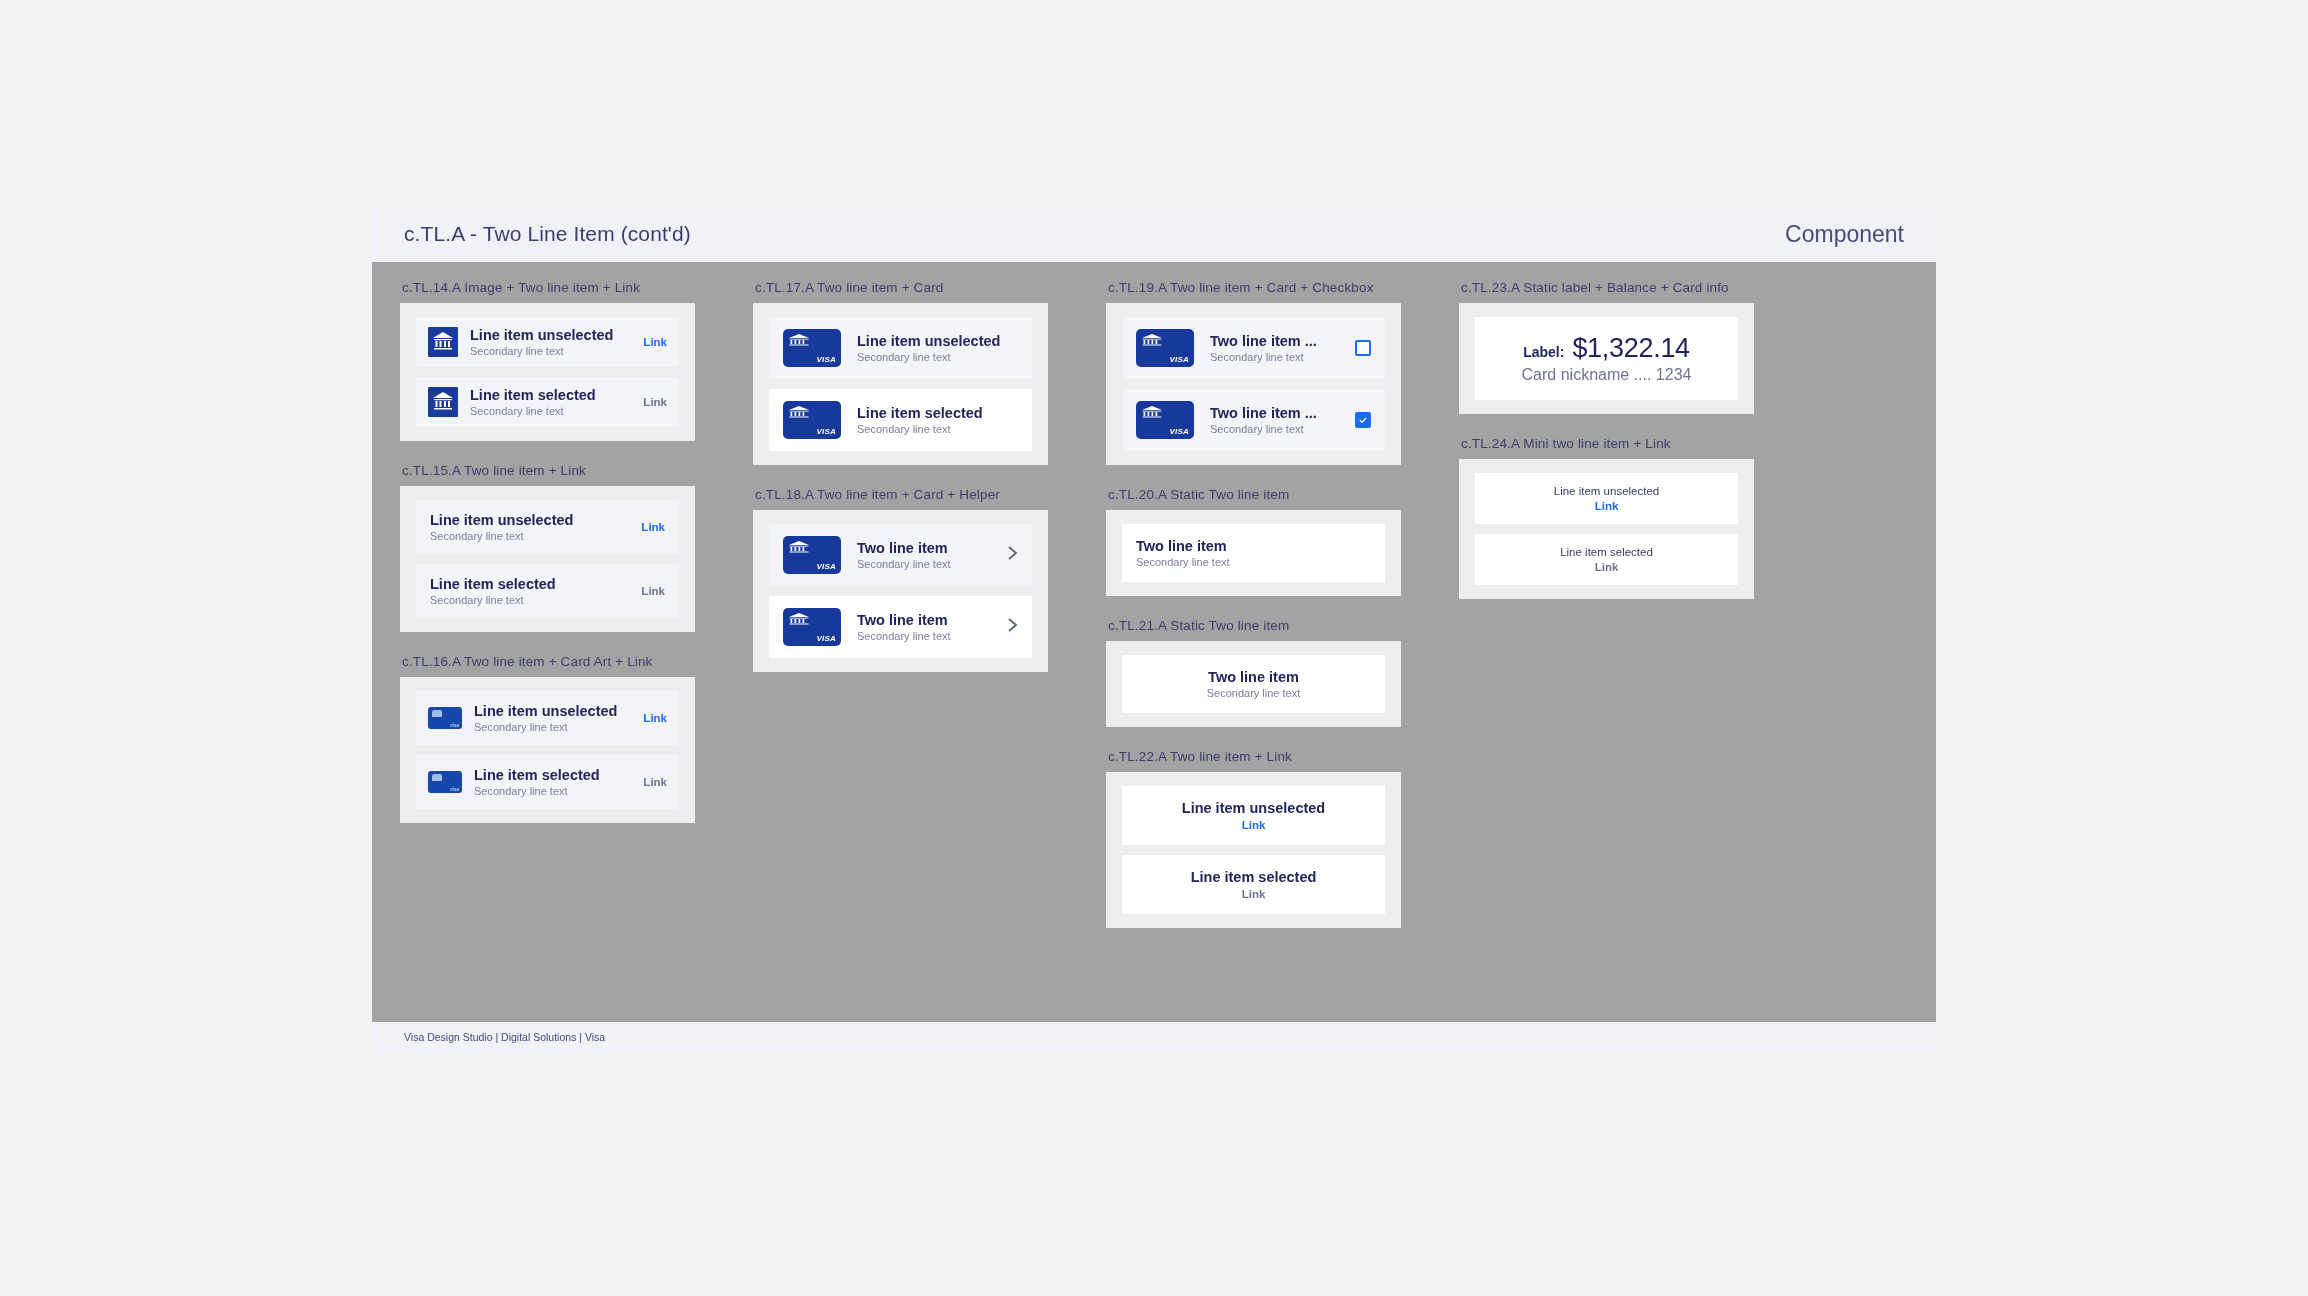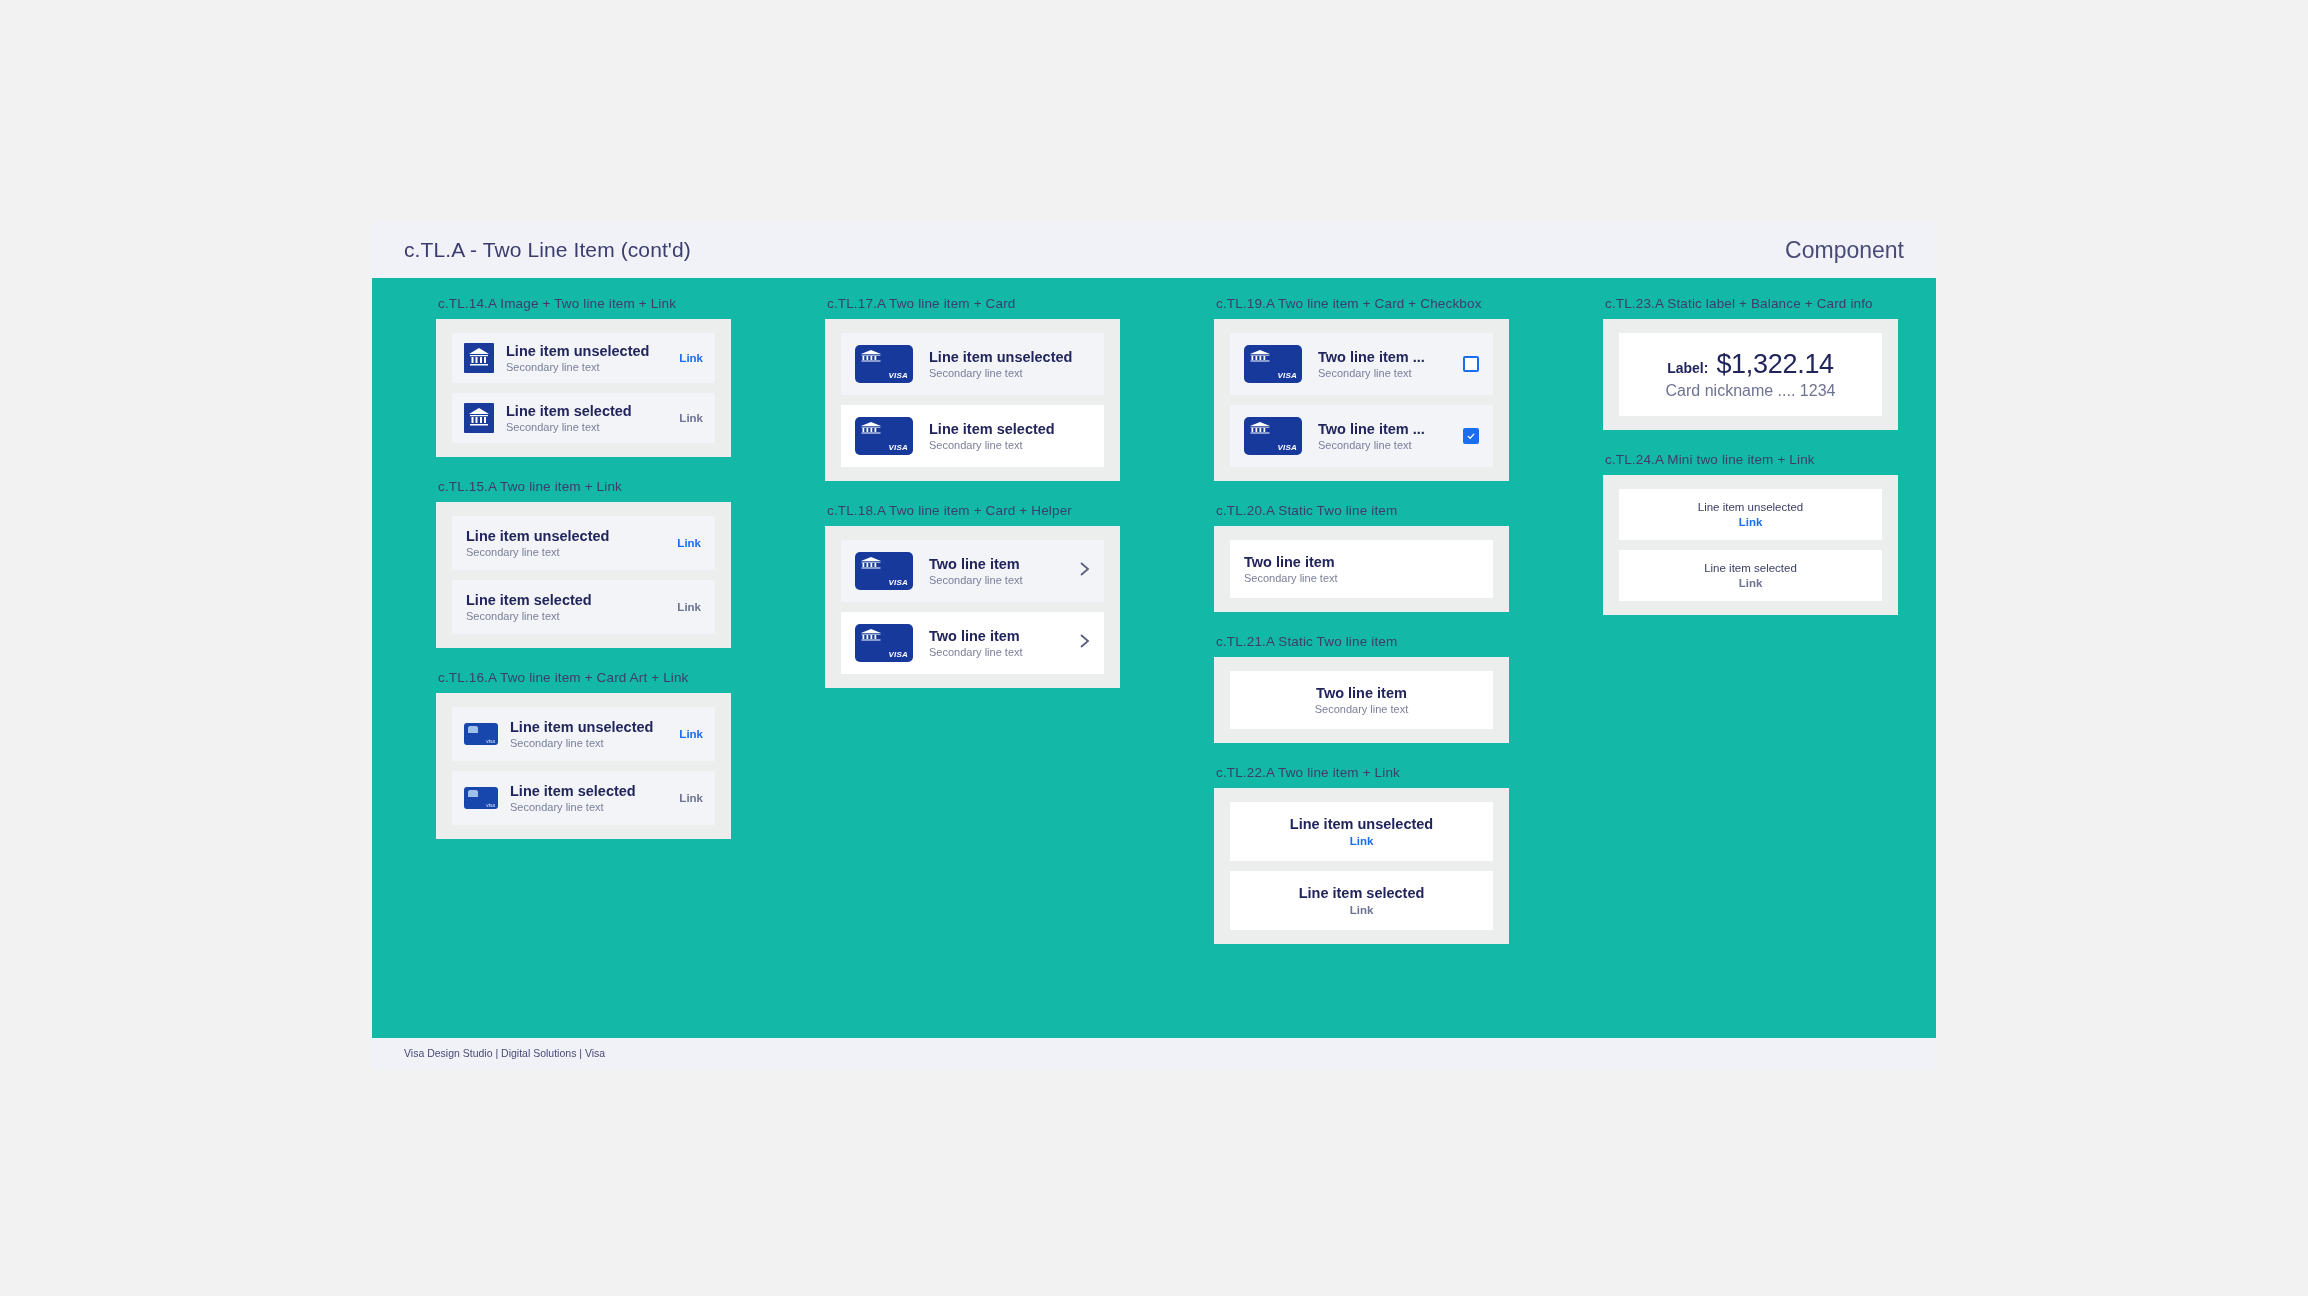--- a/index.html
+++ b/index.html
@@ -4,23 +4,23 @@
 <style>
   html, body {
     margin: 0; padding: 0;
     background: #f2f2f2;
     font-family: "Liberation Sans", sans-serif;
   }
   body { width: 2308px; height: 1296px; overflow: hidden; }
 
   .page {
     position: absolute;
-    left: 372px; top: 222px;
+    left: 372px; top: 206px;
     width: 1564px;
-    background: #14b8a6;
+    background: #a3a3a3;
   }
 
   
   .page-header {
     height: 56px;
     background: #f0f2f7;
     display: flex;
     align-items: center;
     justify-content: space-between;
     padding: 0 32px;
@@ -38,21 +38,21 @@
 
   
   .board {
     display: flex;
     padding: 18px 28px 0 28px;
     box-sizing: border-box;
     gap: 58px;
     align-items: flex-start;
     min-height: 760px;
   }
-  .col { width: 295px; flex: 0 0 295px; margin-left: 36px; }
+  .col { width: 295px; flex: 0 0 295px; }
 
   .section { margin-bottom: 22px; }
   .section-label {
     font-size: 13.5px;
     color: #3d3d6b;
     margin: 0 0 8px 2px;
     letter-spacing: .15px;
     white-space: nowrap;
   }
   .panel {

